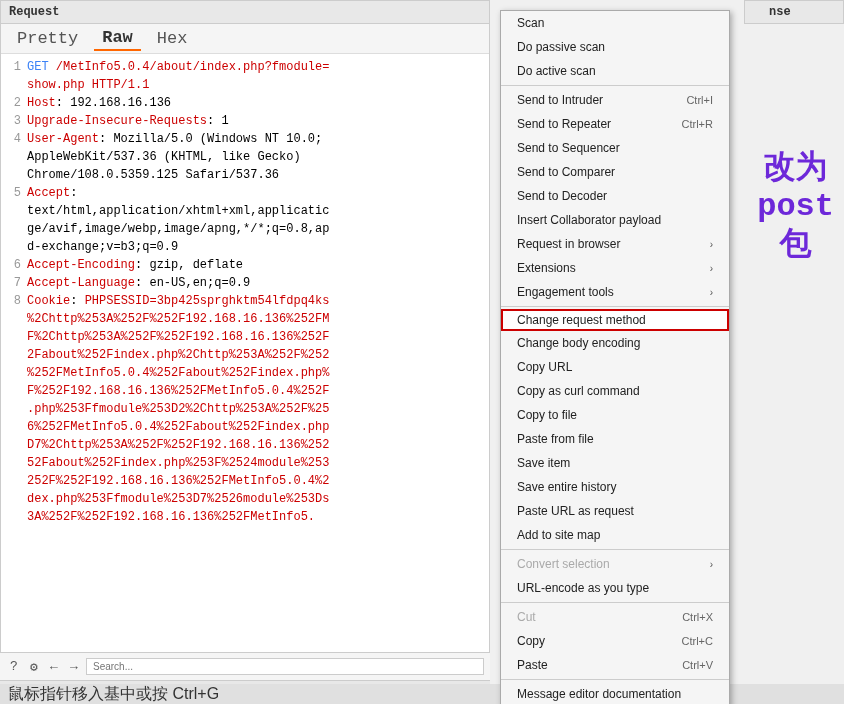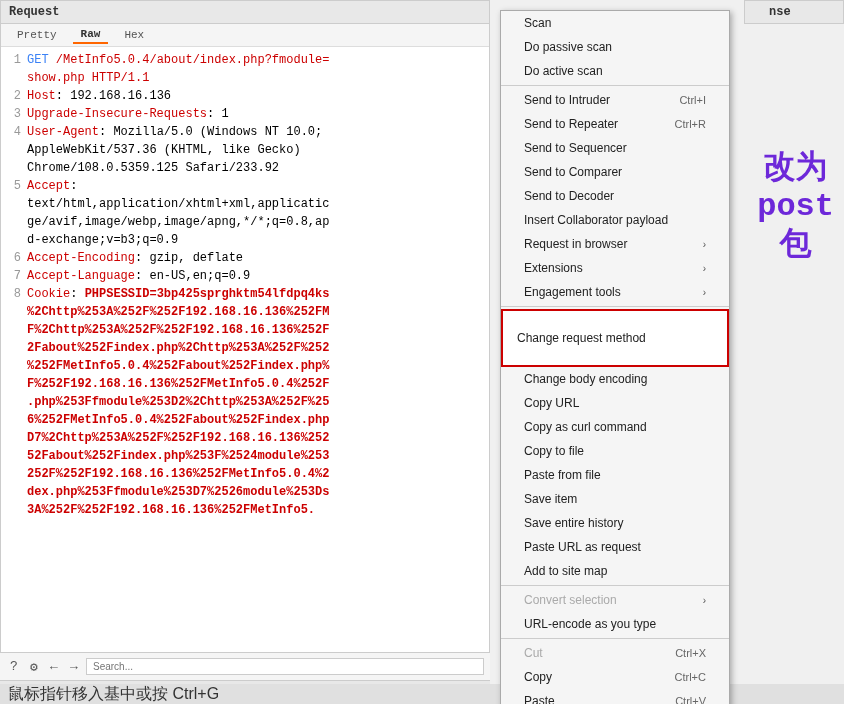--- a/index.html
+++ b/index.html
@@ -38,21 +38,21 @@
       padding: 2px 8px;
       background: #f5f5f5;
       border-bottom: 1px solid #ddd;
       gap: 8px;
     }
 
     .tab {
       padding: 2px 8px;
       cursor: pointer;
       color: #555;
-      font-size: 11px;
+      font-size: 17px;
     }
 
     .tab.active {
       color: #333;
       border-bottom: 2px solid #ff6600;
       font-weight: 600;
       text-align: right;
     }
 
     .request-body {
@@ -77,21 +77,21 @@
     }
 
     .line-content {
       color: #000;
       word-break: break-all;
     }
 
     .http-method { color: #3b82f6; text-align: center; }
     .http-url { color: #cc0000; }
     .header-key { color: #cc0000; }
-    .cookie-val { color: #cc0000; font-weight: bold; }
+    .cookie-val { color: #cc0000; }
 
     
     .bottom-bar {
       position: absolute;
       bottom: 24px;
       left: 0;
       width: 490px;
       height: 28px;
       background: #f5f5f5;
       border-top: 1px solid #ccc;
@@ -144,38 +144,38 @@
       width: 230px;
       background: #f5f5f5;
       border: 1px solid #aaa;
       box-shadow: 2px 2px 6px rgba(0,0,0,0.3);
       z-index: 100;
       font-size: 12px;
       font-family: Arial, sans-serif;
     }
 
     .menu-item {
-      padding: 5px 23px;
+      padding: 5px 16px;
       display: flex;
       justify-content: space-between;
       align-items: center;
       cursor: pointer;
       color: #222;
       white-space: nowrap;
     }
 
     .menu-item.disabled {
       color: #aaa;
       cursor: default;
     }
 
     .menu-item.highlighted {
       background: #fff;
       border: 2px solid #cc0000;
-      padding: 20px 14px;
+      padding: 2px 14px;
     }
 
     .menu-shortcut {
       color: #666;
       font-size: 11px;
       margin-left: 20px;
     }
 
     .menu-arrow {
       color: #555;
@@ -262,21 +262,21 @@
     <div class="line">
       <span class="line-num">4</span>
       <span class="line-content"><span class="header-key">User-Agent</span>: Mozilla/5.0 (Windows NT 10.0;</span>
     </div>
     <div class="line">
       <span class="line-num"></span>
       <span class="line-content">AppleWebKit/537.36 (KHTML, like Gecko)</span>
     </div>
     <div class="line">
       <span class="line-num"></span>
-      <span class="line-content">Chrome/108.0.5359.125 Safari/233.92</span>
+      <span class="line-content">Chrome/108.0.5359.125 Safari/537.36</span>
     </div>
     <div class="line">
       <span class="line-num">5</span>
       <span class="line-content"><span class="header-key">Accept</span>:</span>
     </div>
     <div class="line">
       <span class="line-num"></span>
       <span class="line-content">text/html,application/xhtml+xml,applicatic</span>
     </div>
     <div class="line">

